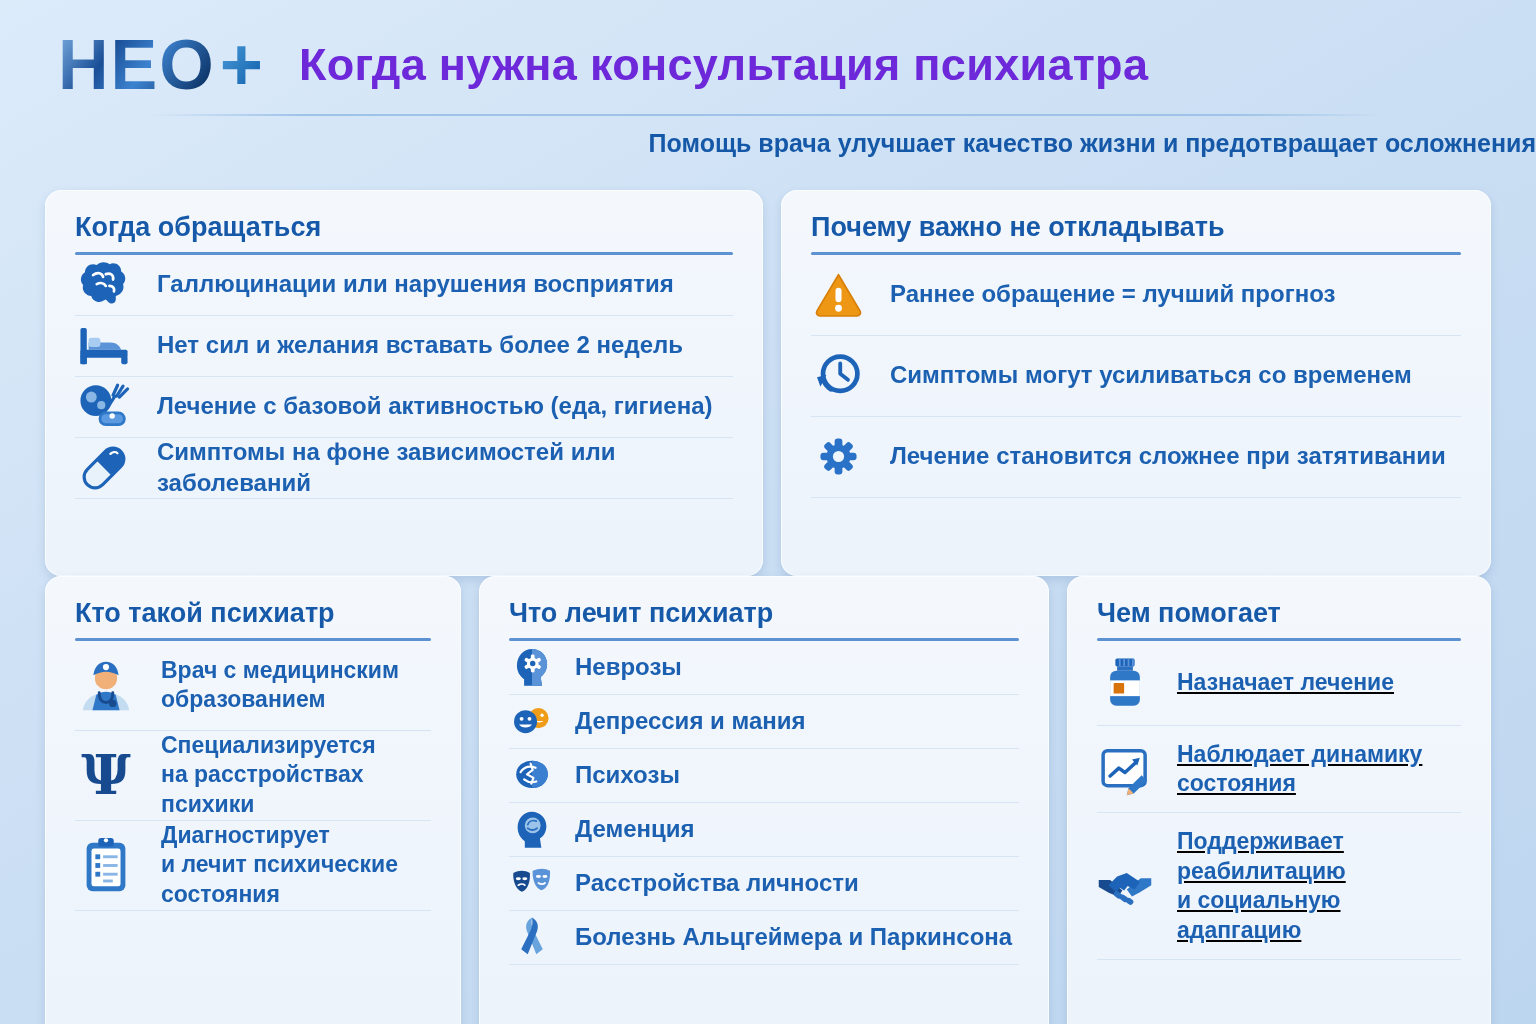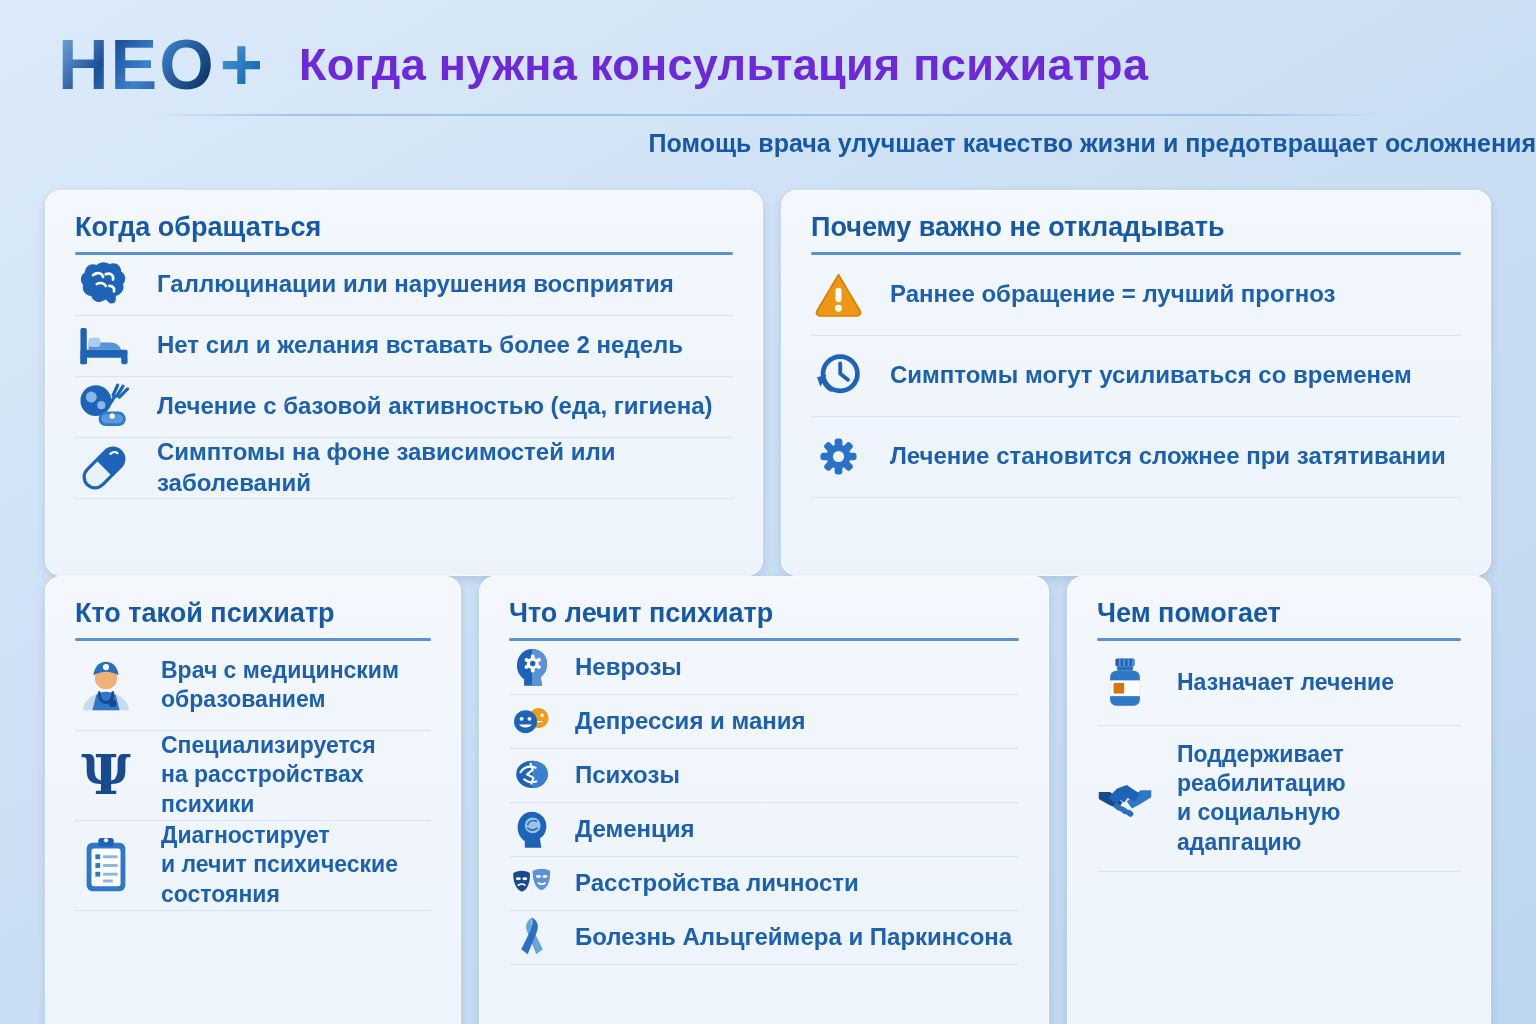--- a/index.html
+++ b/index.html
@@ -39,21 +39,21 @@
   .card-rule{height:2.5px;background:#4b85cd;margin-top:9px;border-radius:2px;opacity:.9;}
   .item{display:flex;align-items:center;gap:24px;border-bottom:1px solid #d6e4f3;box-sizing:border-box;}
   .lbl{font-size:24px;font-weight:600;color:#1c60b2;white-space:pre-line;line-height:1.28;}
   .ic{flex:0 0 auto;display:flex;align-items:center;justify-content:center;}
   .ic svg{width:100%;height:100%;}
   .card--when .item{height:61px;}   .card--when .ic{width:58px;height:58px;}
   .card--why .item{height:81px;}    .card--why .ic{width:55px;height:55px;}
   .card--who .item{height:90px;}    .card--who .ic{width:62px;height:62px;}
   .card--who .lbl{font-size:23px;}
   .card--treats .item{height:54px;gap:20px;} .card--treats .ic{width:46px;height:46px;}
-  .card--helps .item{padding:14px 0;} .card--helps .ic{width:56px;height:56px;}
+  .card--helps .item{padding:14px 0;text-decoration:underline;} .card--helps .ic{width:56px;height:56px;}
   .card--helps .lbl{font-size:23px;}
 </style>
 </head>
 <body>
 
 <div class="header">
   <div class="logo">
     <span class="logo-txt">НЕО</span>
     <span class="logo-plus">+</span>
   </div>
@@ -346,20 +346,32 @@
               </g>
             <rect x="23" y="13" width="18" height="5" fill="#2a6fc0"></rect>
             <rect x="15" y="18" width="34" height="40" rx="7" fill="#2f78c8"></rect>
             <rect x="15" y="29" width="34" height="18" fill="#fff"></rect>
             <rect x="19" y="32" width="12" height="12" rx="1" fill="#d9730b"></rect>
           </svg>
         </span>
         <span class="lbl">Назначает лечение</span>
       </div>
 
+      <div class="item">
+        <span class="ic">
+          <svg viewBox="0 0 64 64">
+            <rect x="7" y="11" width="48" height="40" rx="5" fill="#fff" stroke="#2a6fc0" stroke-width="4"></rect>
+            <path d="M15 40l10-9 7 5 13-12" stroke="#1d64b8" stroke-width="4" fill="none" stroke-linecap="round" stroke-linejoin="round"></path>
+            <path d="M40 21l9-2-3 9z" fill="#1d64b8"></path>
+            <path fill="#2f78c8" d="M36 54l15-15 6 6-15 15-8 2z"></path>
+            <path fill="#f0b078" d="M36 54l-2 8 8-2z"></path>
+          </svg>
+        </span>
+        <span class="lbl">Наблюдает динамику состояния</span>
+      </div>
 
       <div class="item">
         <span class="ic">
           <svg viewBox="0 0 64 64">
             <path fill="#174a8f" d="M2 25h13l14 12-5 7-10-4-12-7z"></path>
             <path fill="#2f78c8" d="M62 23H50L34 36l6 8 9-5 13-8z"></path>
             <path fill="#1d64b8" d="M23 21l11-4 15 10-6 9-8-4-4 5-5-3-4 5-9-8z"></path>
             <g fill="#2a6fc0">
               <rect x="19" y="39" width="10" height="6.5" rx="3.2" transform="rotate(35 24 42)"></rect>
               <rect x="26" y="43" width="10" height="6.5" rx="3.2" transform="rotate(35 31 46)"></rect>

